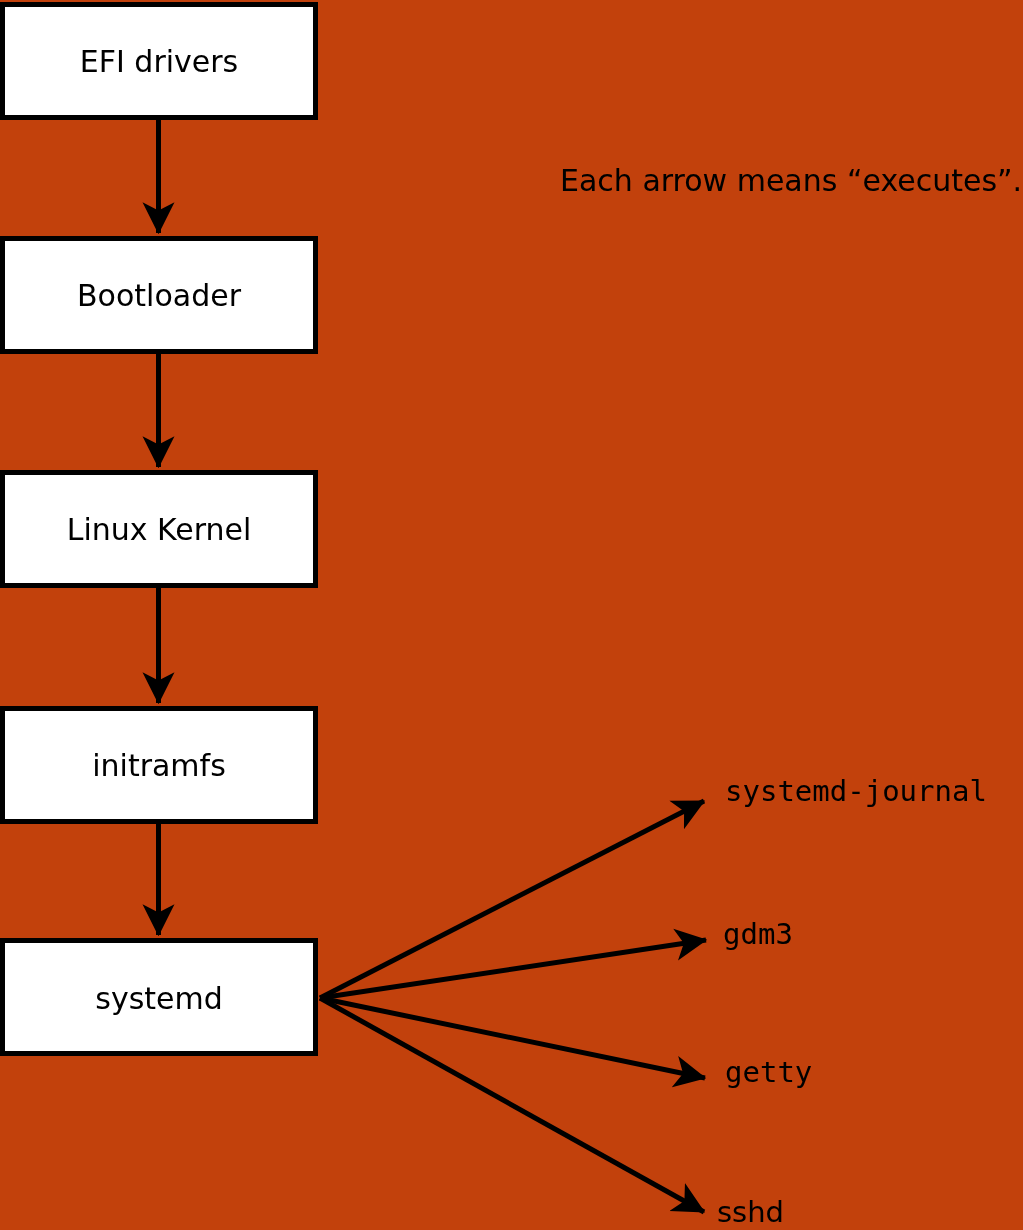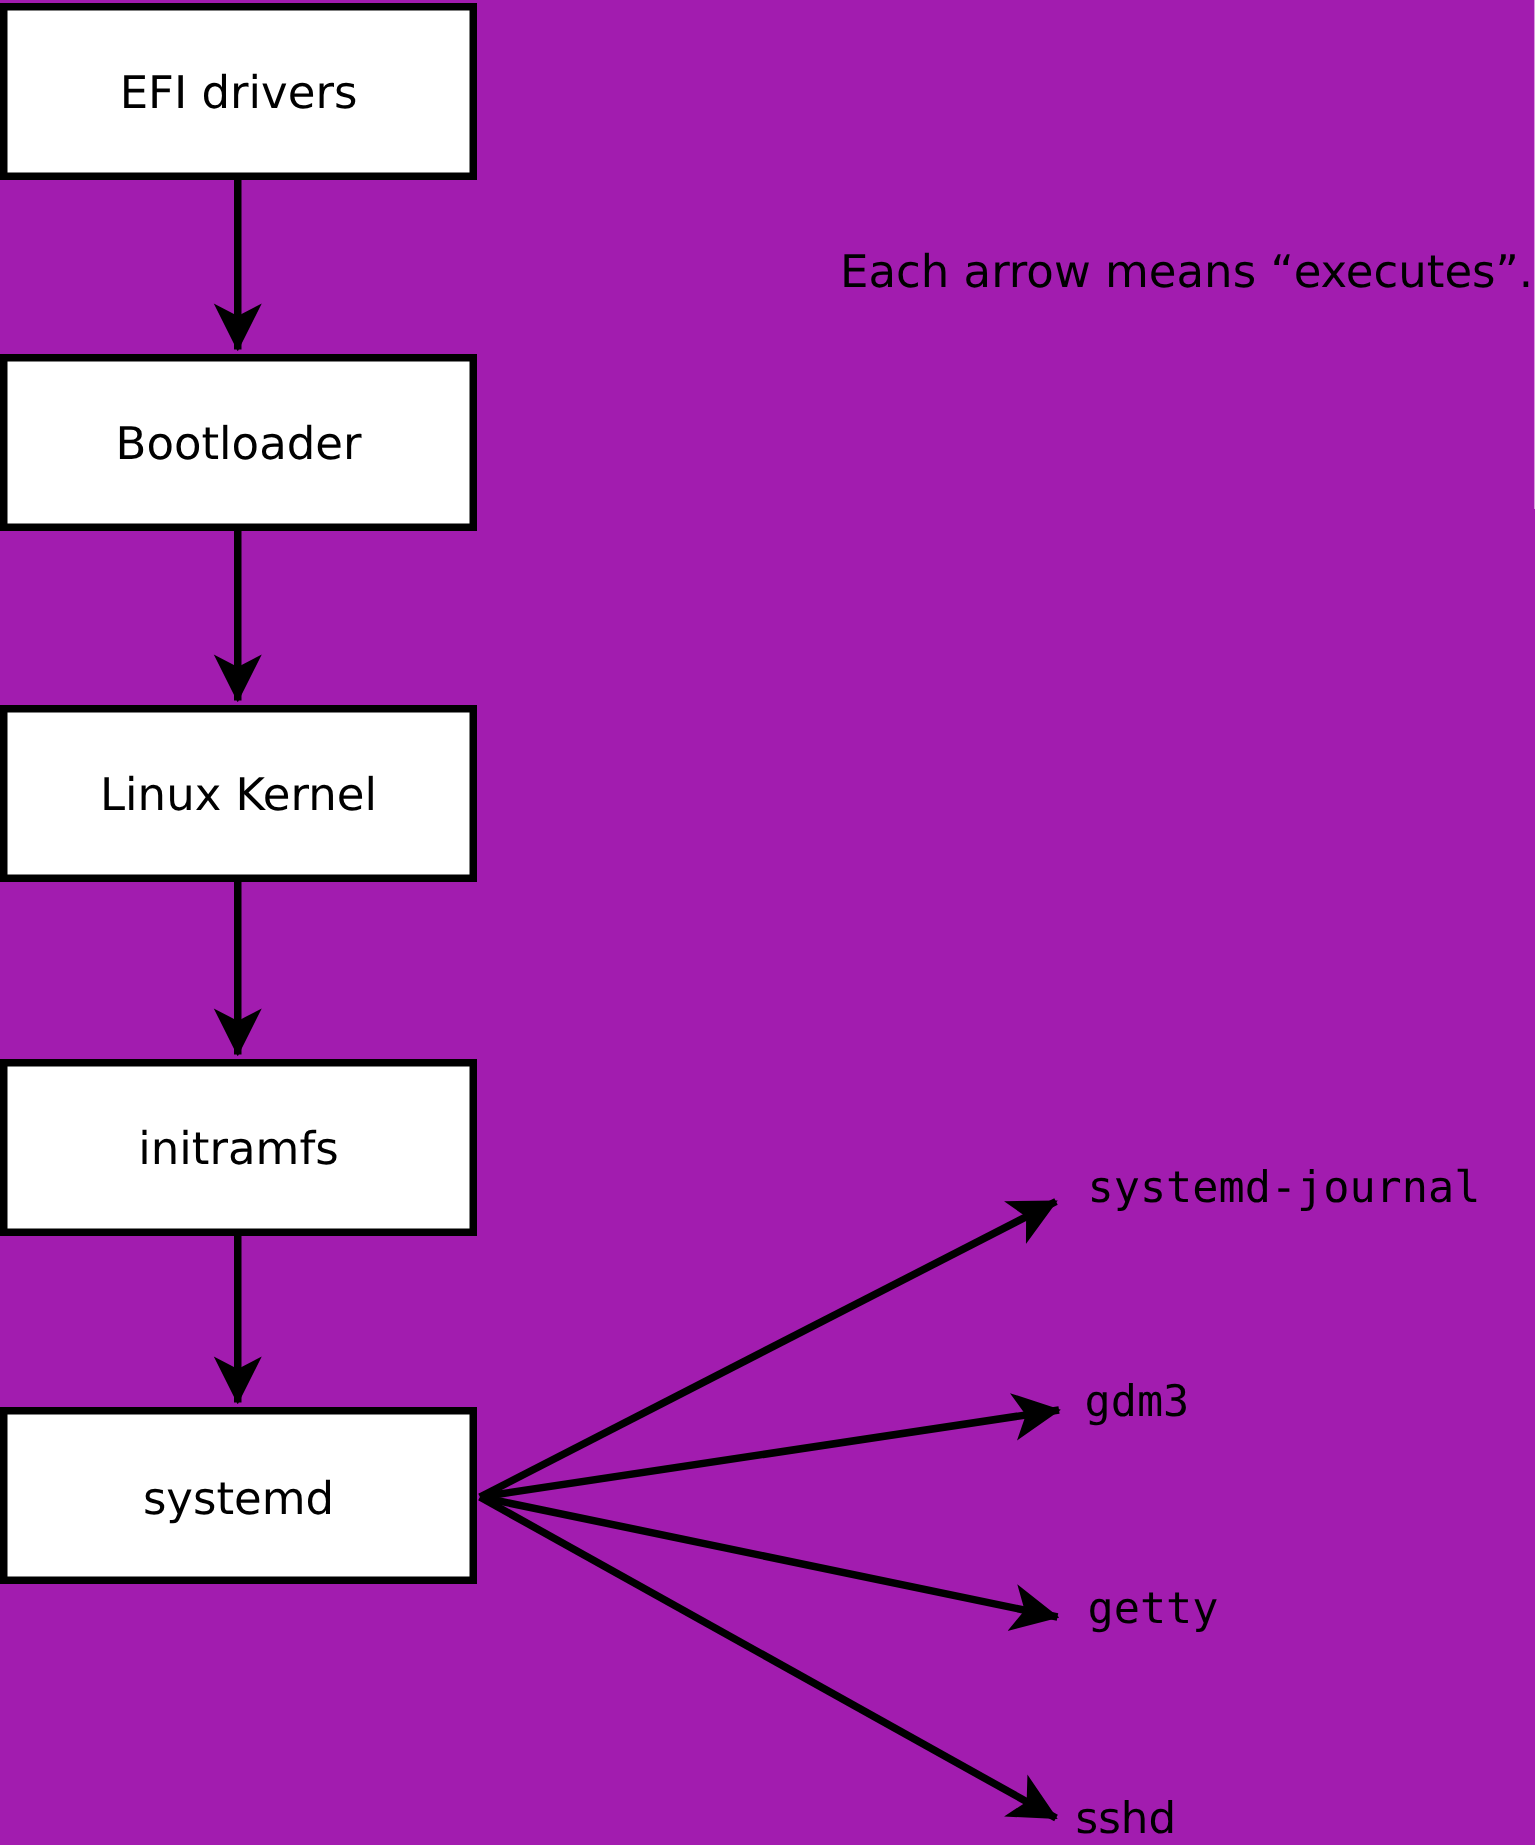--- a/index.html
+++ b/index.html
@@ -4,21 +4,21 @@
 <style>
   html, body {
     margin: 0;
     padding: 0;
     background: #ffffff;
   }
   .canvas {
     position: relative;
     width: 1023px;
     height: 1230px;
-    background: #a21caf;
+    background: #c2410c;
     overflow: hidden;
   }
   svg text {
     fill: #000000;
   }
   .node-rect {
     fill: #ffffff;
     stroke: #000000;
     stroke-width: 5;
   }

